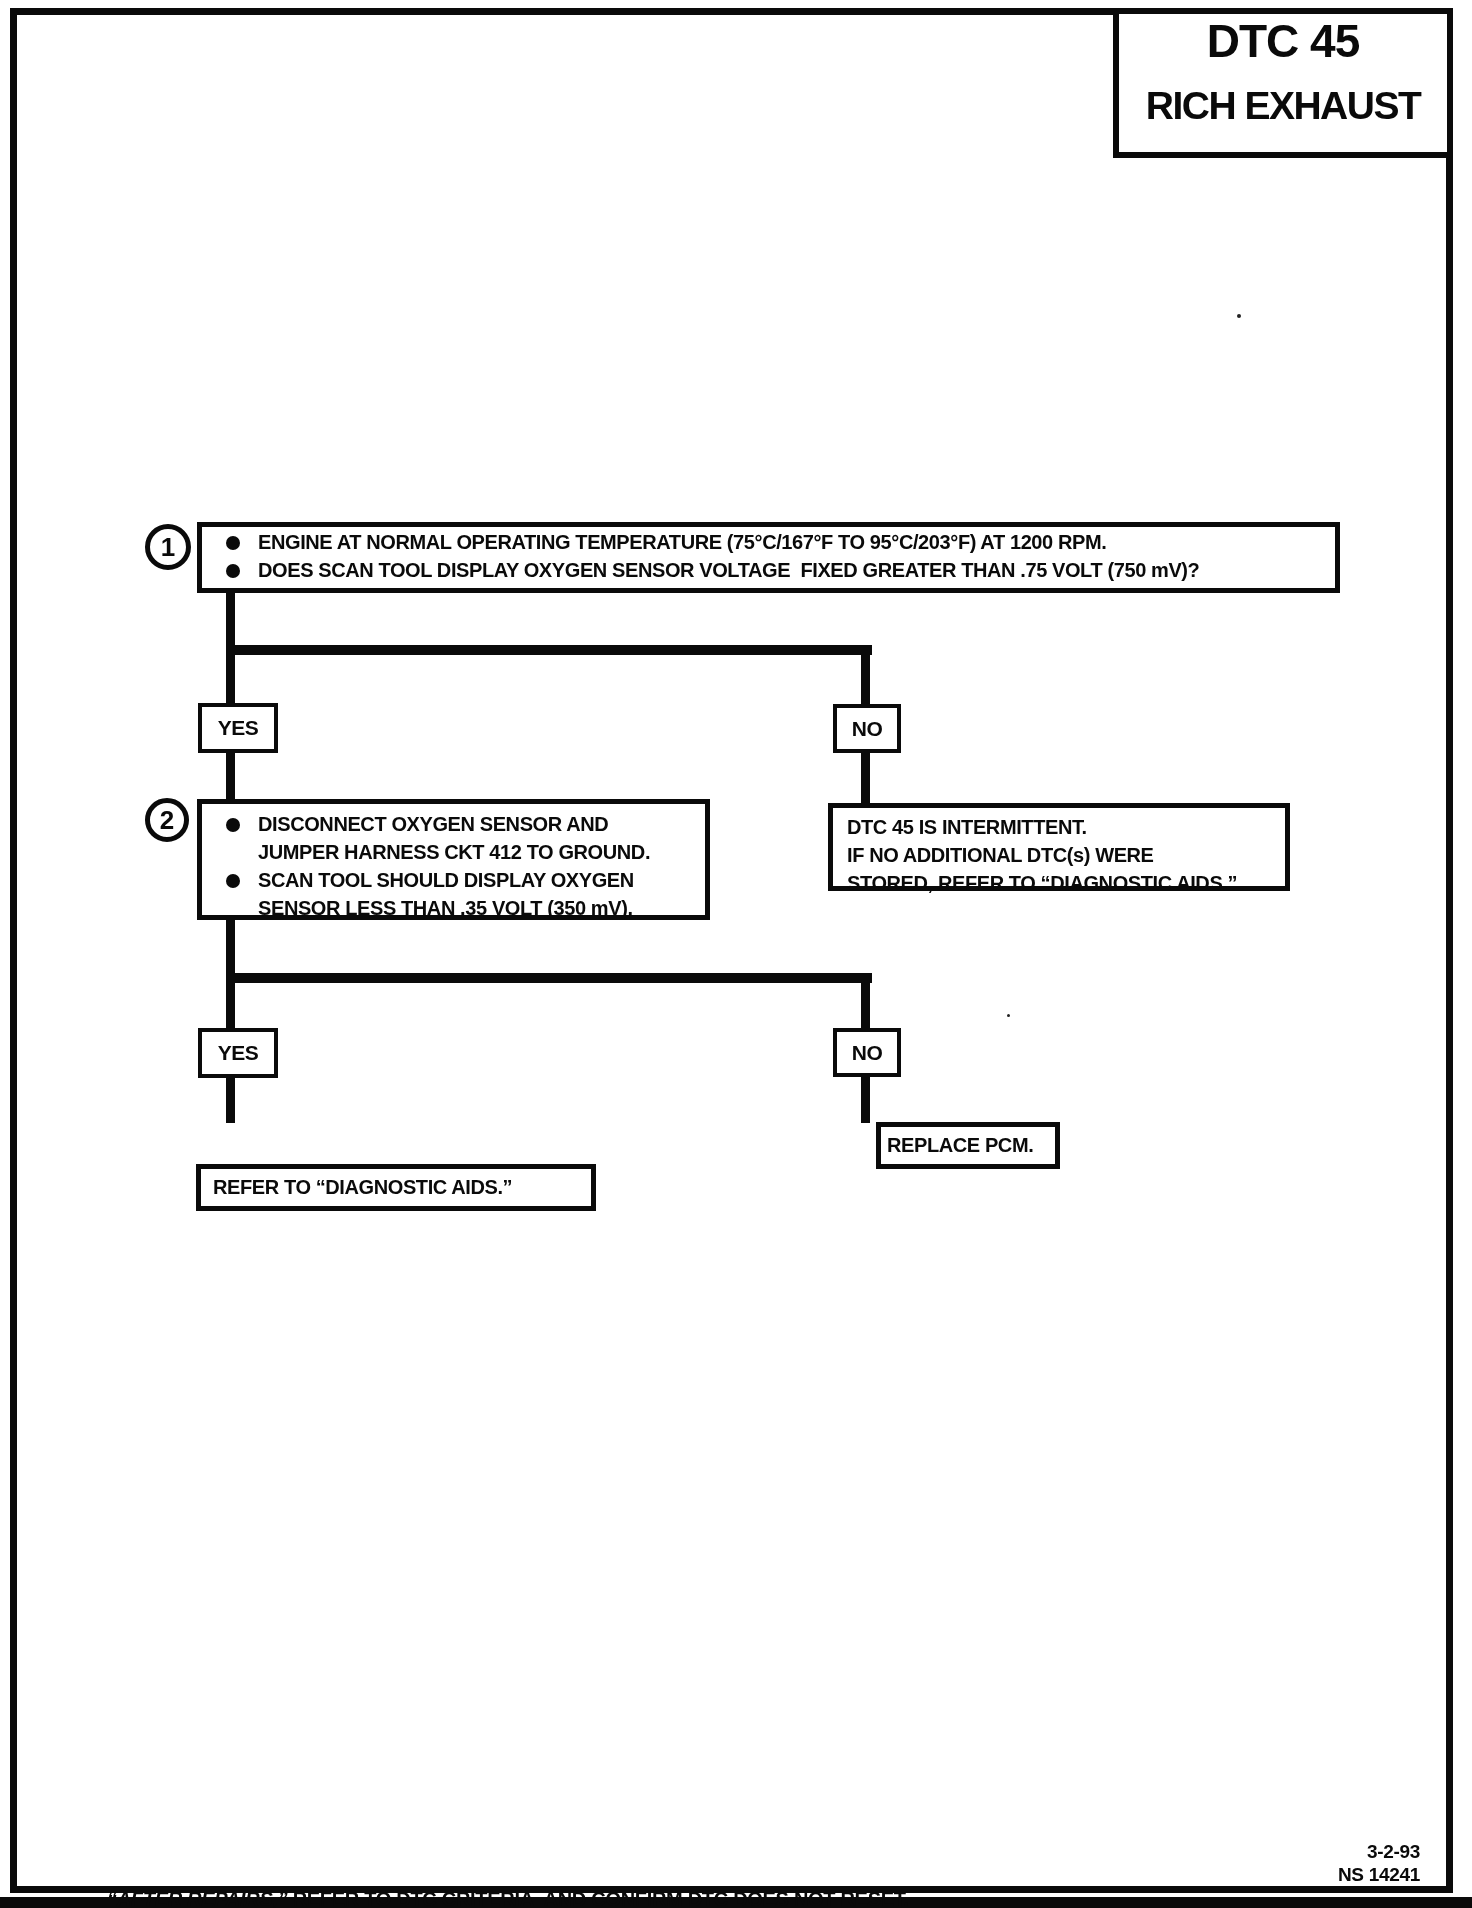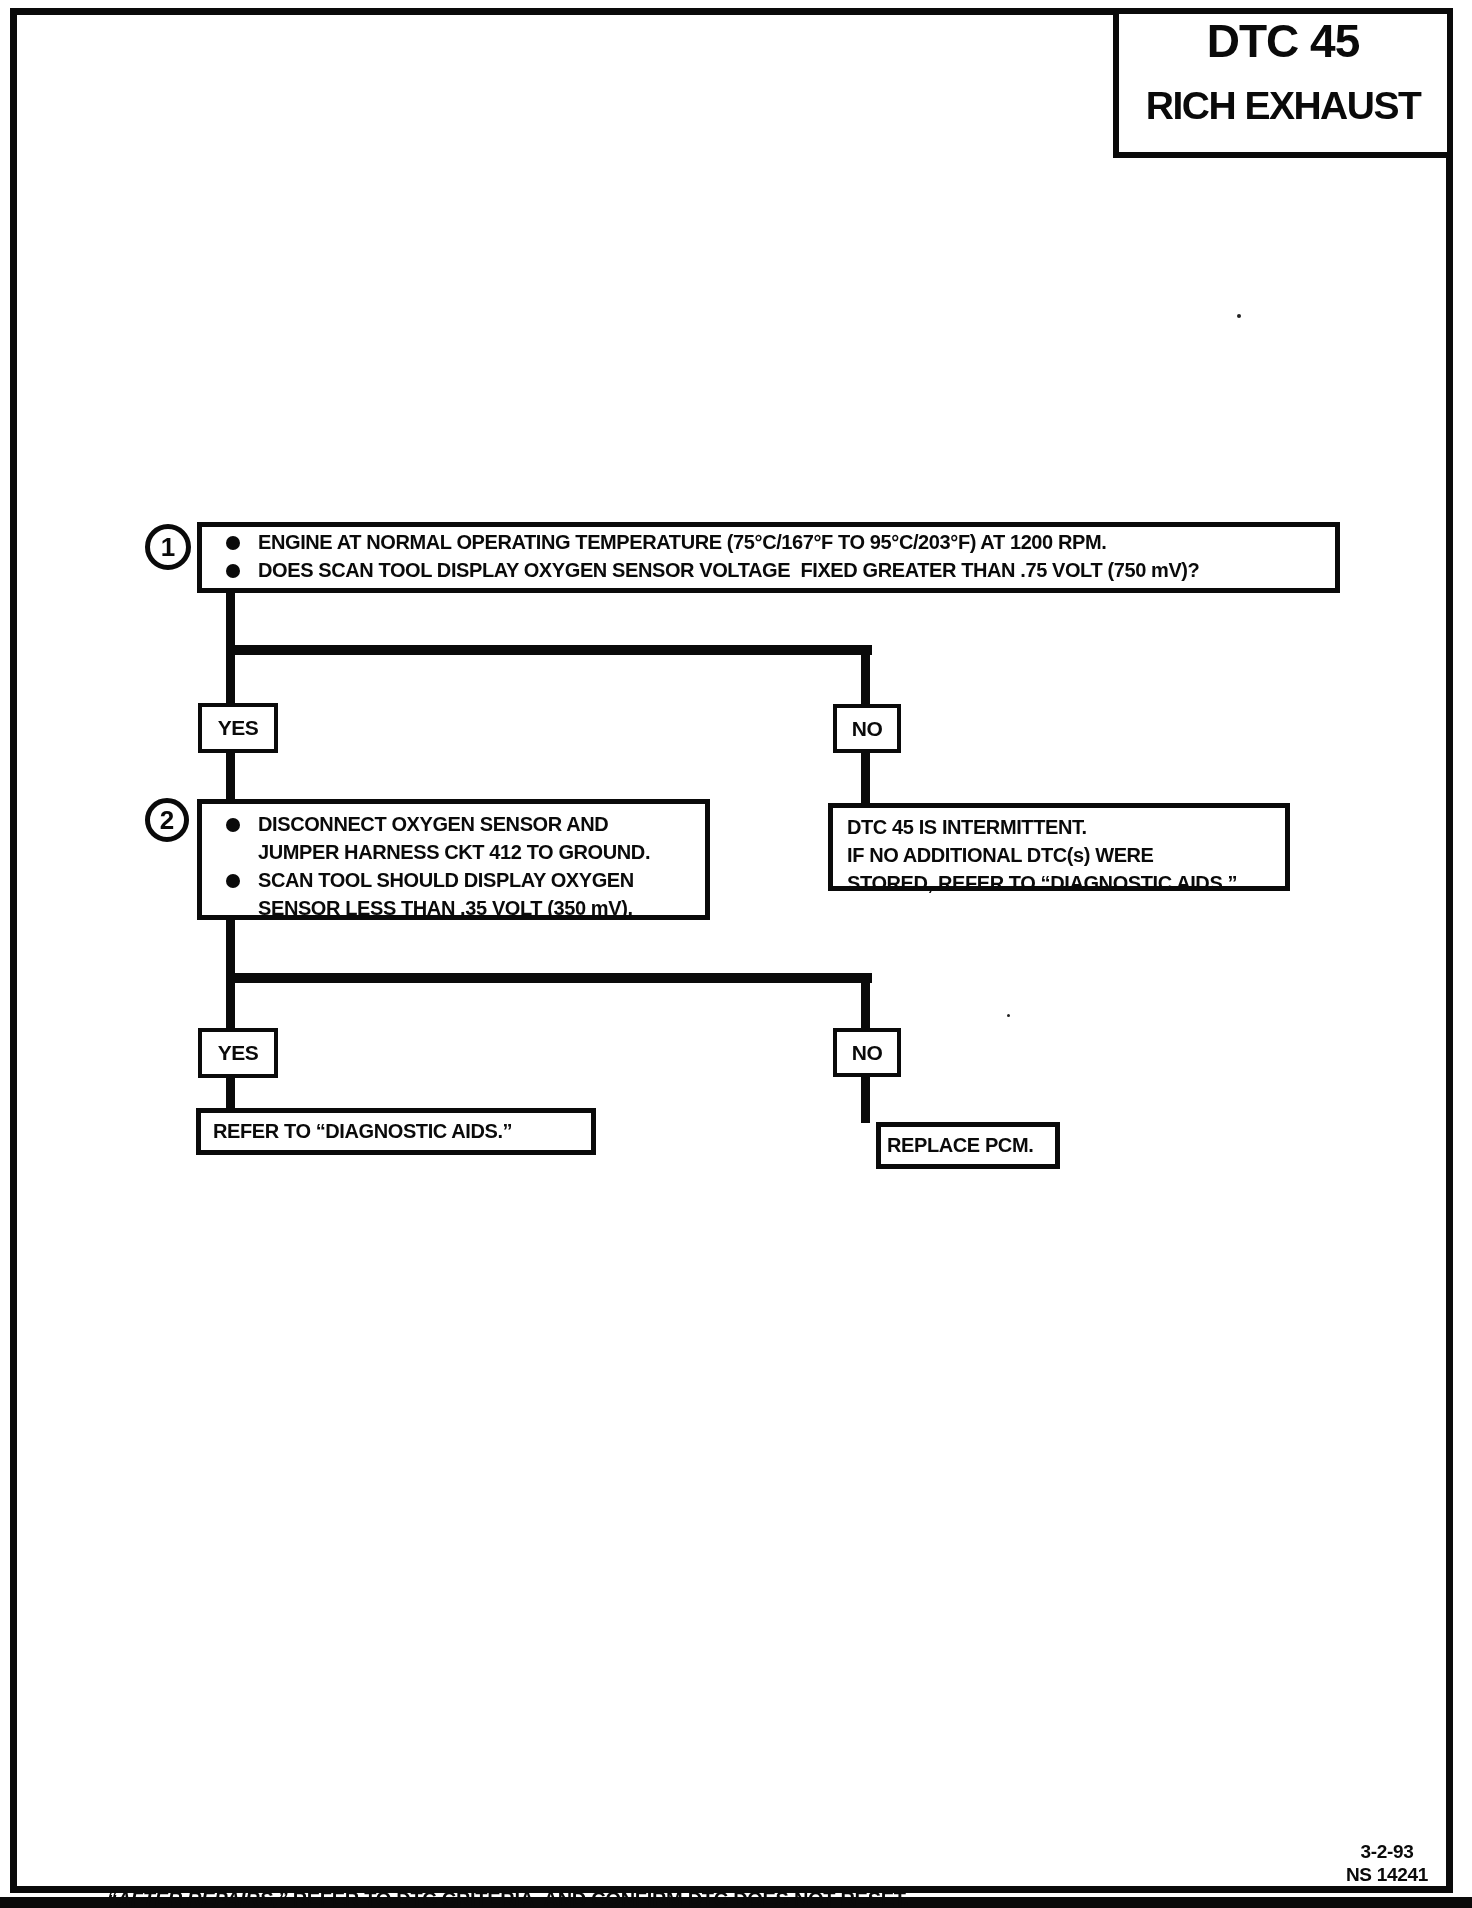--- a/index.html
+++ b/index.html
@@ -32,21 +32,21 @@
   
   .result-box{border:5px solid #0a0a0a;box-sizing:border-box;background:#fff;font-weight:bold;font-size:20px;
     display:flex;align-items:center;padding-left:12px;letter-spacing:-0.4px;}
   
   #box1{left:197px;top:522px;width:1143px;height:71px;padding-top:1px;}
   #box2{left:197px;top:799px;width:513px;height:121px;padding-top:6px;}
   #no-branch-box{left:828px;top:803px;width:462px;height:88px;padding:5px 8px 0 14px;line-height:28px;}
   
   #footer-left{left:107px;top:1888px;font-size:20px;font-weight:bold;letter-spacing:-0.3px;}
   #footer-left .it{font-style:italic;}
-  #footer-right{right:44px;top:1840px;text-align:center;font-size:19px;font-weight:bold;line-height:23px;letter-spacing:-0.3px;}
+  #footer-right{right:52px;top:1840px;text-align:right;font-size:19px;font-weight:bold;line-height:23px;letter-spacing:-0.3px;}
   .speck{background:#222;border-radius:50%;}
 </style>
 </head>
 <body>
 
 <div id="page">
 
   <div class="abs" id="page-border"></div>
   <div class="abs" id="bottom-scan-bar"></div>
 
@@ -116,21 +116,21 @@
   <div class="abs yn-box" style="left:198px;top:1028px;width:80px;height:50px;">
     <span>YES</span>
   </div>
   <div class="abs yn-box" style="left:833px;top:1028px;width:68px;height:49px;">
     <span>NO</span>
   </div>
 
   <div class="abs v-line" style="left:226px;top:1078px;height:45px;"></div>
   <div class="abs v-line" style="left:861px;top:1077px;height:46px;"></div>
 
-  <div class="abs result-box" style="left:196px;top:1108px;width:400px;height:47px;">
+  <div class="abs result-box" style="left:196px;top:1164px;width:400px;height:47px;">
     <span>REFER TO “DIAGNOSTIC AIDS.”</span>
   </div>
   <div class="abs result-box" style="left:876px;top:1122px;width:184px;height:47px;padding-left:6px;">
     <span>REPLACE PCM.</span>
   </div>
 
   <div class="abs speck" style="left:1237px;top:314px;width:4px;height:4px;"></div>
   <div class="abs speck" style="left:1007px;top:1014px;width:3px;height:3px;"></div>
 
   <div class="abs" id="footer-left">

